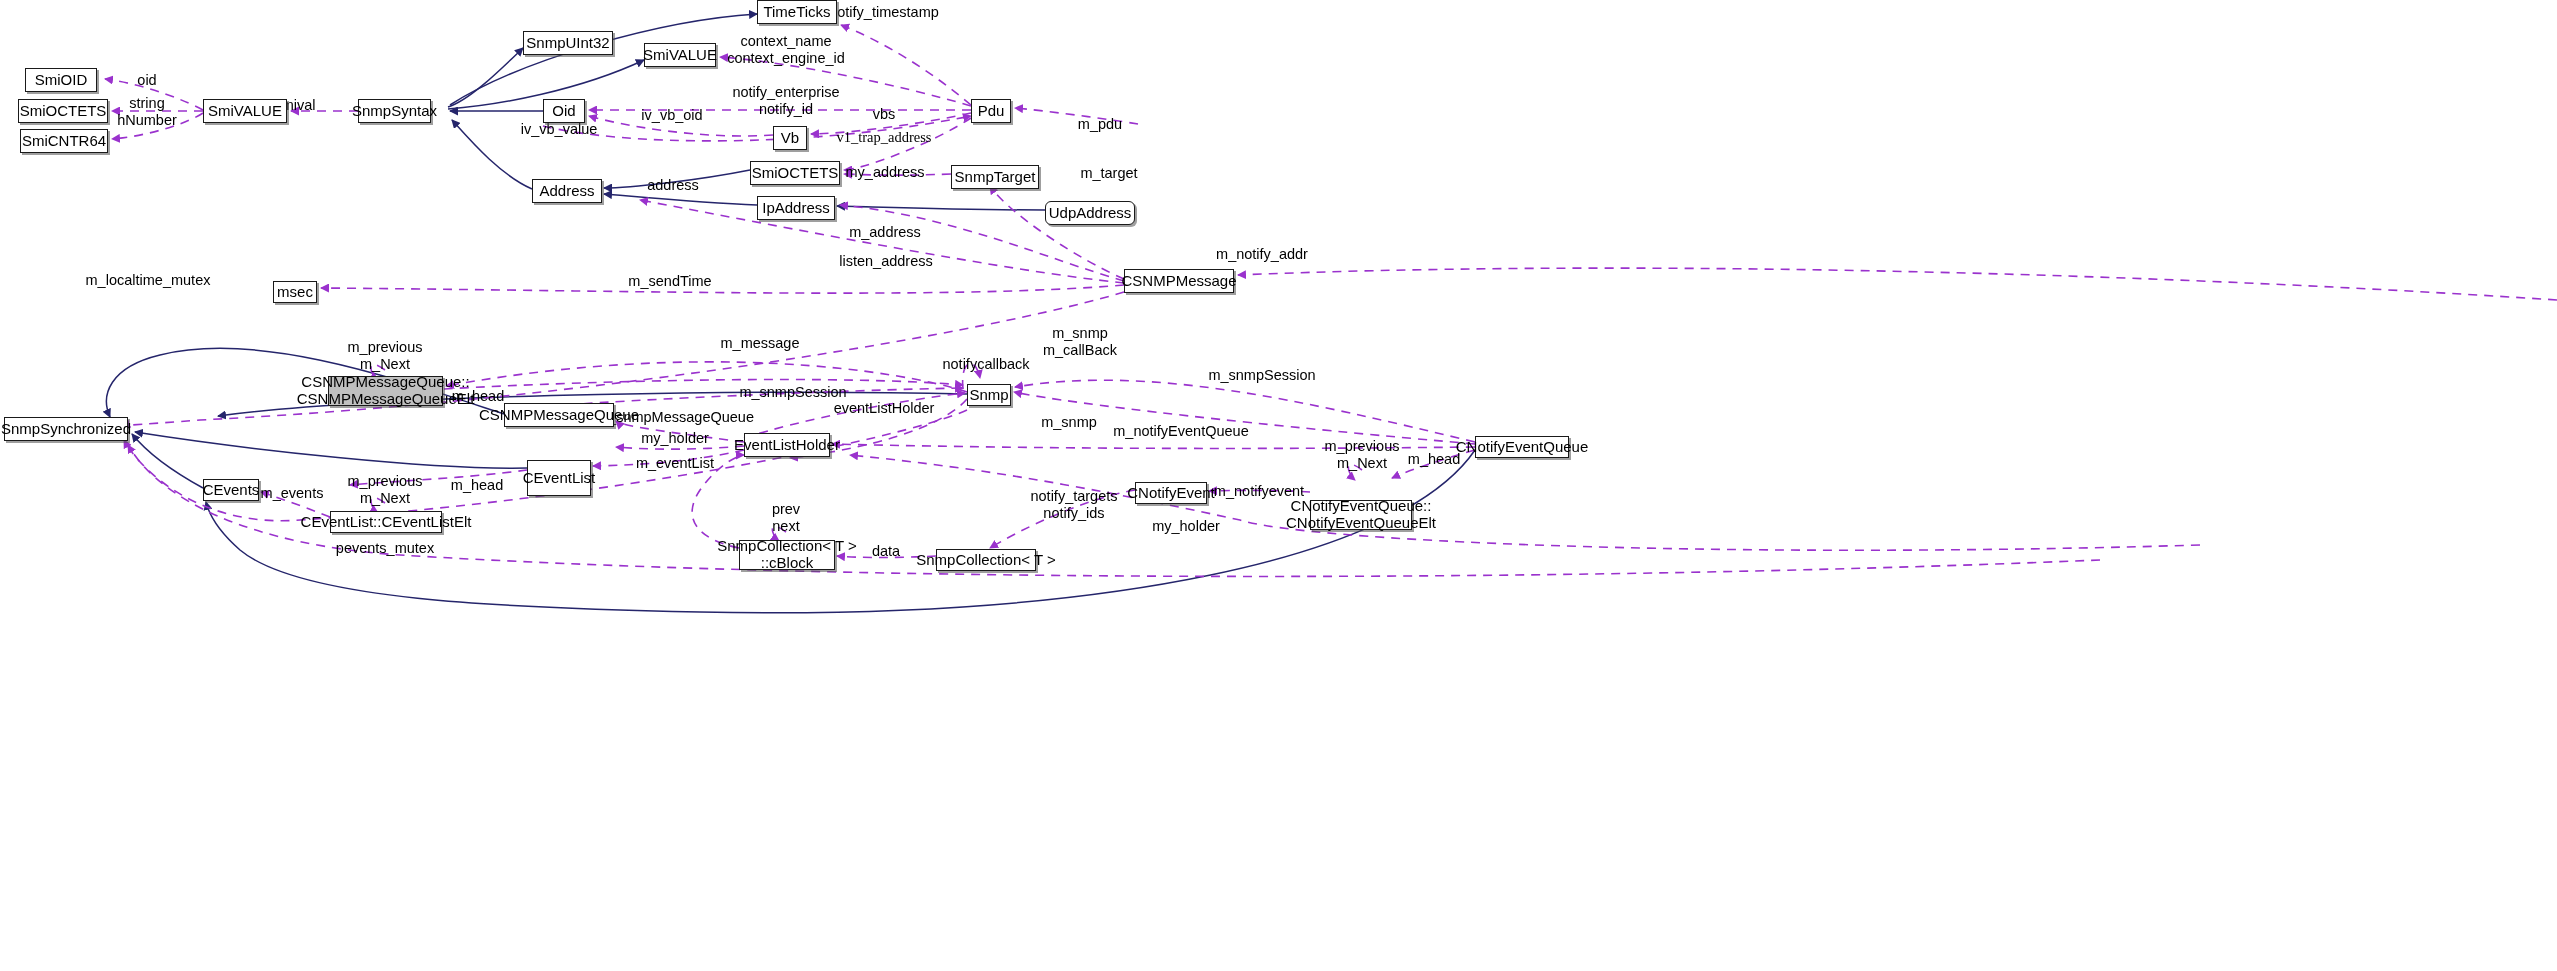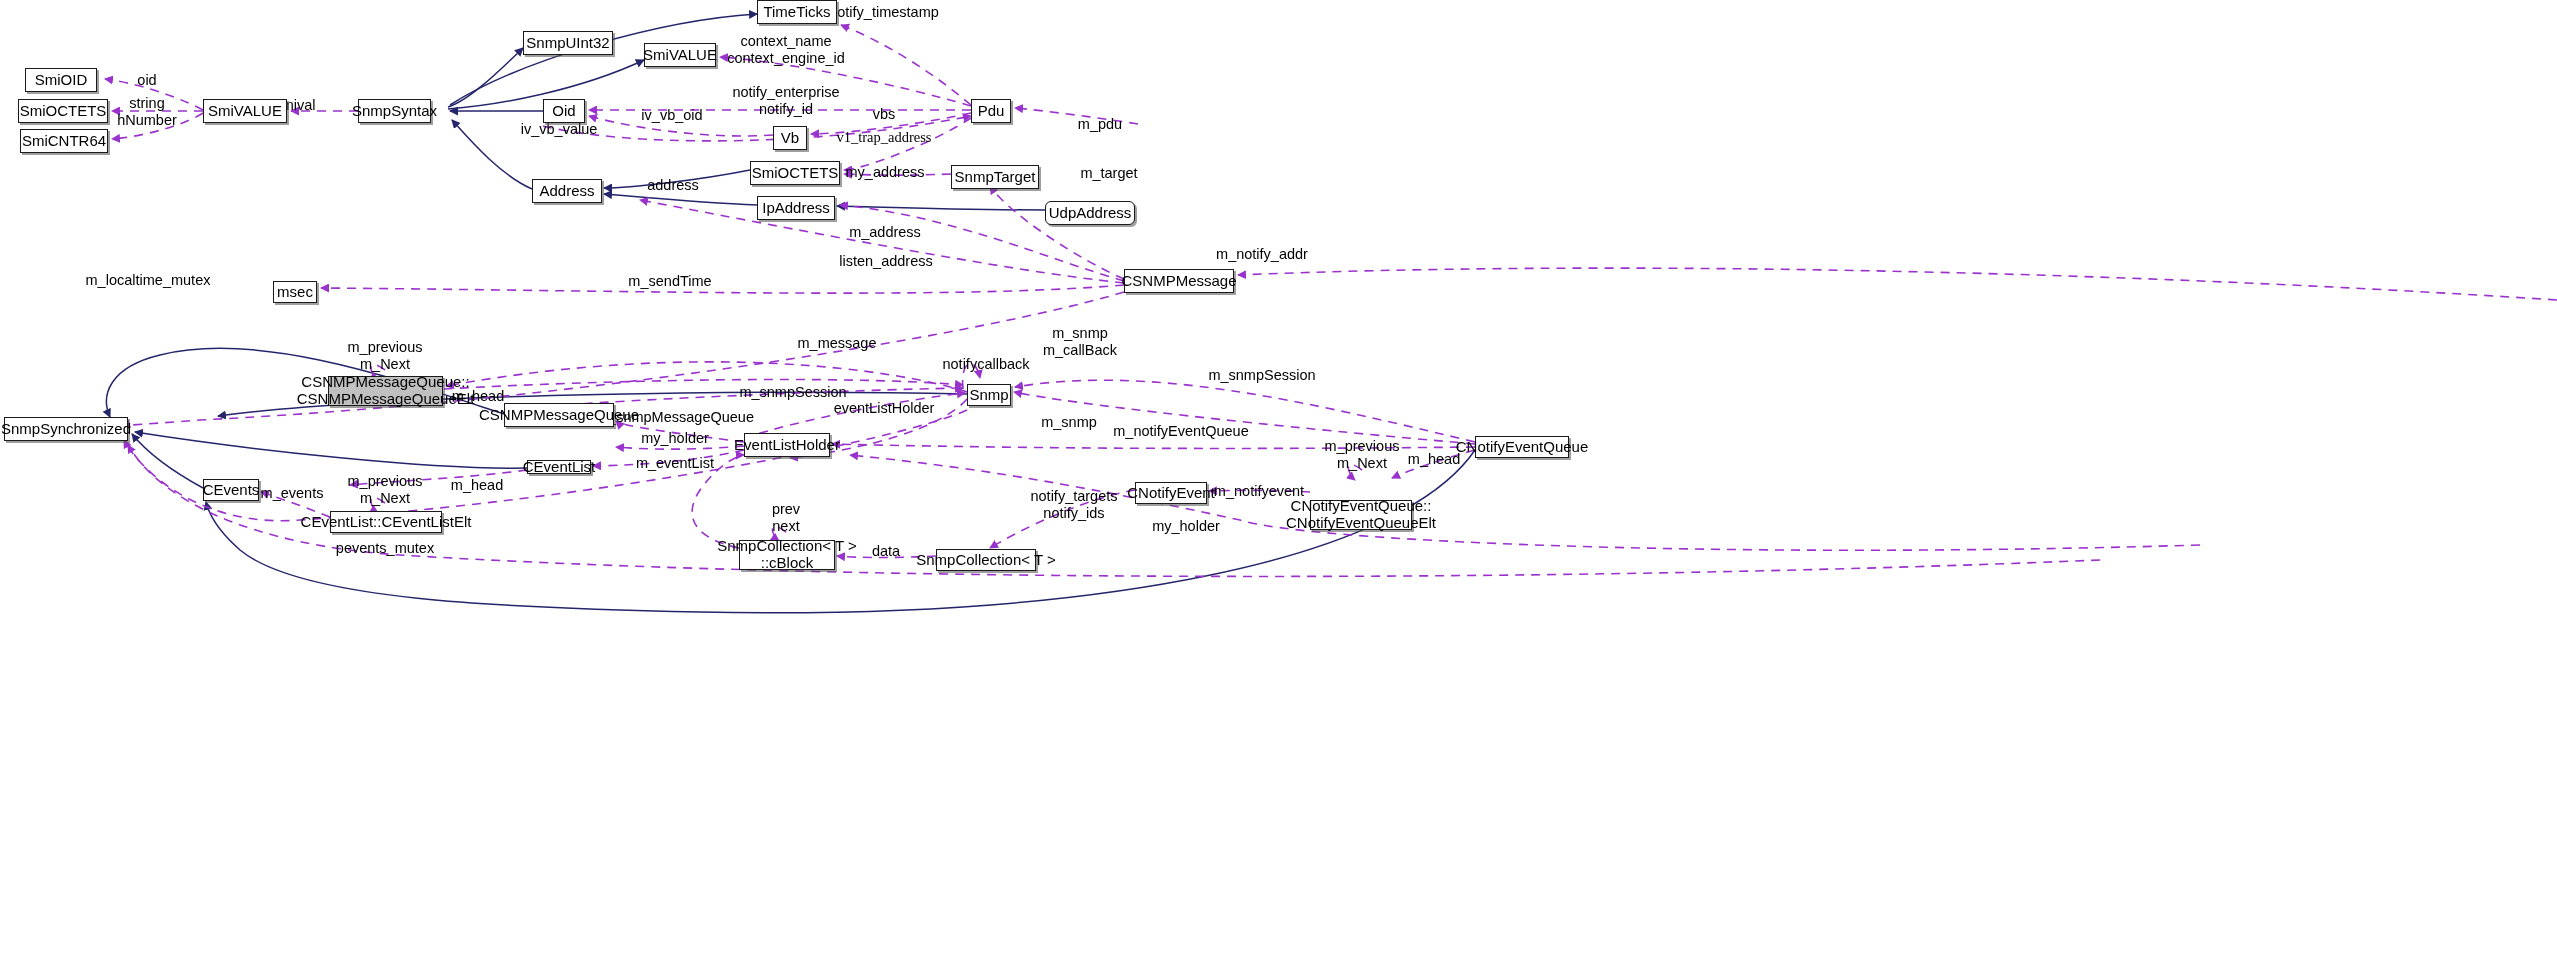--- a/index.html
+++ b/index.html
@@ -156,21 +156,21 @@
       <div class="node" style="left: 951px; top: 165px; width: 88px; height: 24px;">SnmpTarget</div>
       <div class="node" style="left: 1045px; top: 201px; width: 90px; height: 24px; border-radius: 6px;">UdpAddress</div>
       <div class="node" style="left: 1124px; top: 269px; width: 110px; height: 24px;">CSNMPMessage</div>
       <div class="node" style="left: 273px; top: 281px; width: 44px; height: 22px;">msec</div>
       <div class="node" style="left: 4px; top: 417px; width: 124px; height: 24px;">SnmpSynchronized</div>
       <div class="node current" style="left: 328px; top: 376px; width: 115px; height: 30px;">CSNMPMessageQueue::
 CSNMPMessageQueueElt</div>
       <div class="node" style="left: 504px; top: 403px; width: 110px; height: 24px;">CSNMPMessageQueue</div>
       <div class="node" style="left: 967px; top: 384px; width: 44px; height: 22px;">Snmp</div>
       <div class="node" style="left: 744px; top: 433px; width: 86px; height: 24px;">EventListHolder</div>
-      <div class="node" style="left: 527px; top: 460px; width: 64px; height: 14px;">CEventList</div>
+      <div class="node" style="left: 527px; top: 460px; width: 64px; height: 36px;">CEventList</div>
       <div class="node" style="left: 203px; top: 479px; width: 56px; height: 22px;">CEvents</div>
       <div class="node" style="left: 330px; top: 511px; width: 112px; height: 22px;">CEventList::CEventListElt</div>
       <div class="node" style="left: 1475px; top: 436px; width: 94px; height: 22px;">CNotifyEventQueue</div>
       <div class="node" style="left: 1135px; top: 482px; width: 72px; height: 22px;">CNotifyEvent</div>
       <div class="node" style="left: 1310px; top: 500px; width: 102px; height: 30px;">CNotifyEventQueue::
 CNotifyEventQueueElt</div>
       <div class="node" style="left: 739px; top: 540px; width: 96px; height: 30px;">SnmpCollection&lt; T &gt;
 ::cBlock</div>
       <div class="node" style="left: 936px; top: 549px; width: 100px; height: 22px;">SnmpCollection&lt; T &gt;</div>
     </div>
@@ -190,21 +190,21 @@
       <div class="edge-label" style="left: 884px; top: 137px; font-family: Liberation Serif, serif;">v1_trap_address</div>
       <div class="edge-label" style="left: 673px; top: 185px;">address</div>
       <div class="edge-label" style="left: 885px; top: 172px;">my_address</div>
       <div class="edge-label" style="left: 1100px; top: 124px;">m_pdu</div>
       <div class="edge-label" style="left: 1081px; top: 173px; margin-left: 28px;">m_target</div>
       <div class="edge-label" style="left: 885px; top: 232px;">m_address</div>
       <div class="edge-label" style="left: 886px; top: 261px;">listen_address</div>
       <div class="edge-label" style="left: 1262px; top: 254px;">m_notify_addr</div>
       <div class="edge-label" style="left: 670px; top: 281px;">m_sendTime</div>
       <div class="edge-label" style="left: 148px; top: 280px;">m_localtime_mutex</div>
-      <div class="edge-label" style="left: 823px; top: 343px; padding-left: 28px;">m_message</div>
+      <div class="edge-label" style="left: 746px; top: 343px; padding-left: 28px;">m_message</div>
       <div class="edge-label" style="left: 385px; top: 356px;">m_previous
 m_Next</div>
       <div class="edge-label" style="left: 986px; top: 364px;">notifycallback</div>
       <div class="edge-label" style="left: 1080px; top: 342px;">m_snmp
 m_callBack</div>
       <div class="edge-label" style="left: 1262px; top: 375px;">m_snmpSession</div>
       <div class="edge-label" style="left: 478px; top: 396px;">m_head</div>
       <div class="edge-label" style="left: 793px; top: 392px;">m_snmpSession</div>
       <div class="edge-label" style="left: 675px; top: 417px;">m_snmpMessageQueue</div>
       <div class="edge-label" style="left: 884px; top: 408px;">eventListHolder</div>

